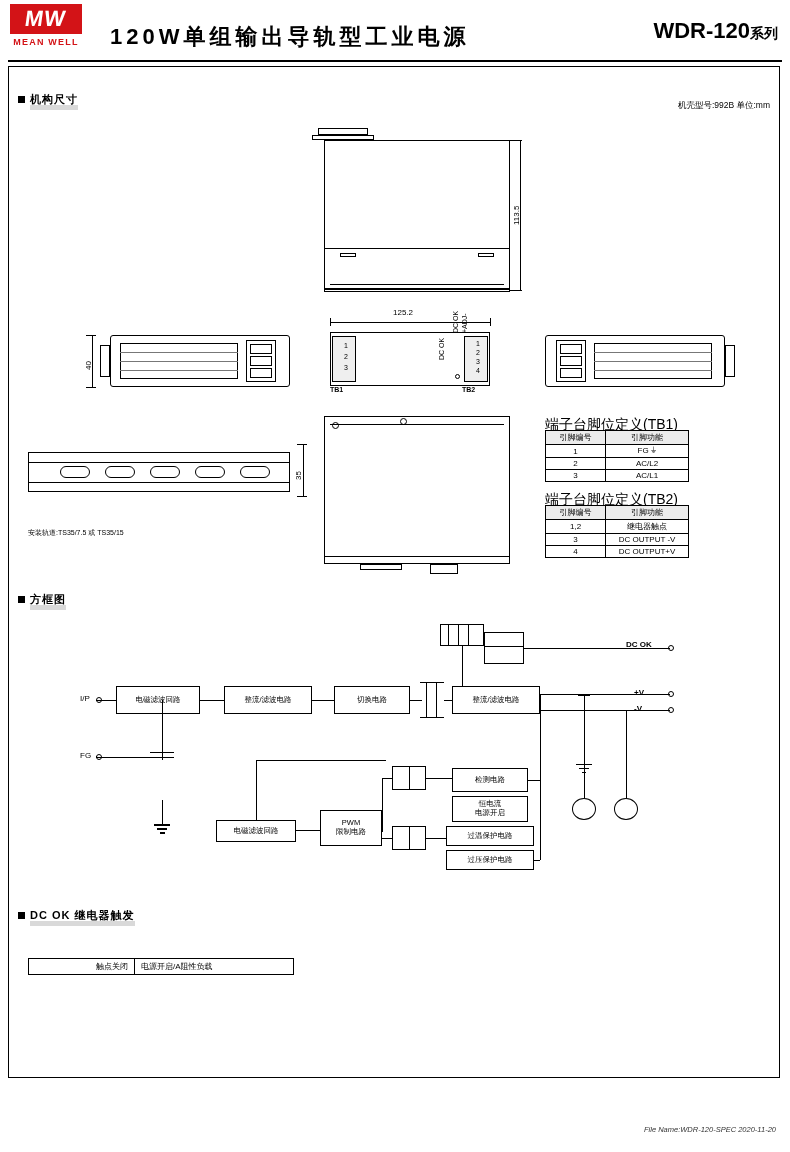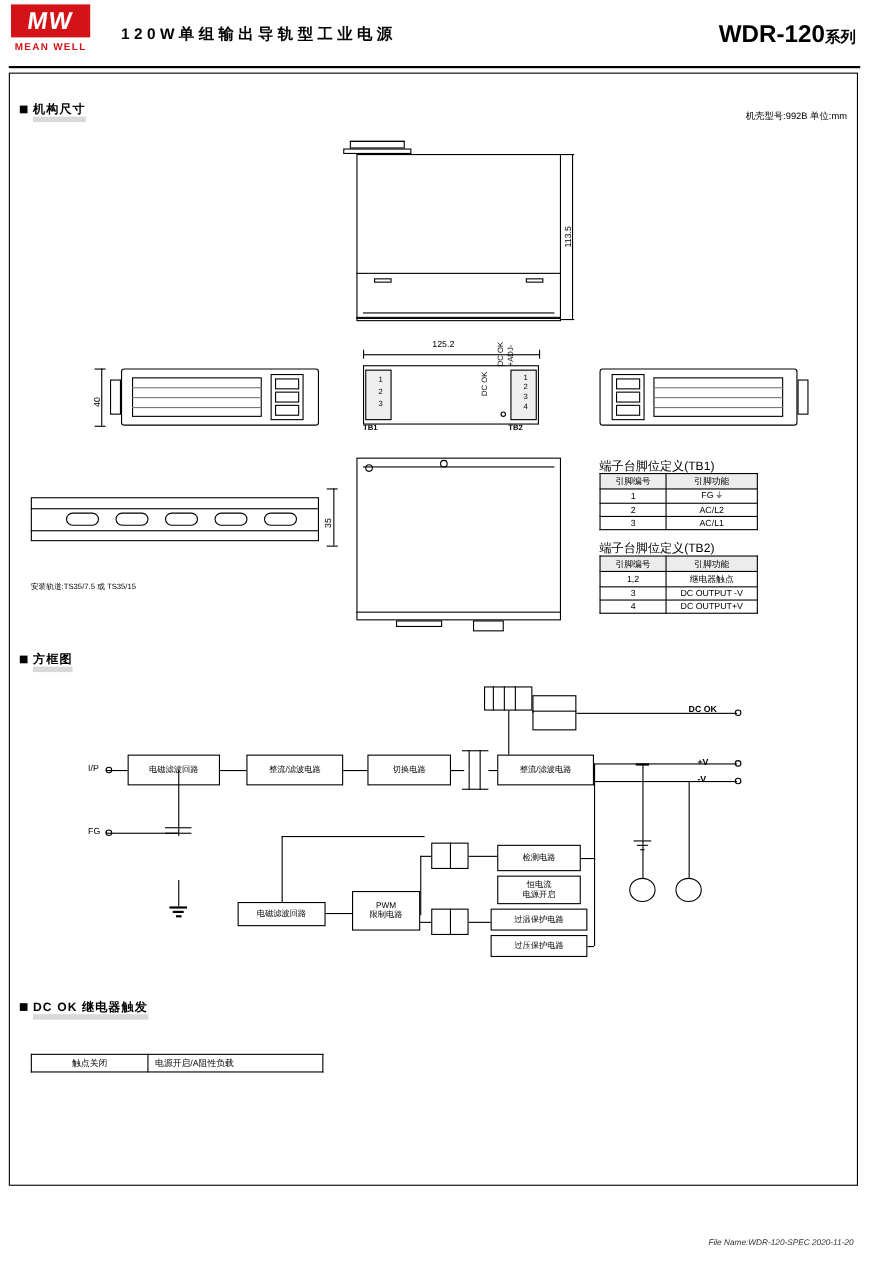--- a/index.html
+++ b/index.html
@@ -21,21 +21,21 @@
     font-weight:bold;font-size:22px;line-height:30px;text-align:center;
     letter-spacing:1px;
   }
   .logo-mark span{display:inline-block;transform:skewX(-8deg);}
   .logo-text{
     font-size:9px;font-weight:bold;color:#d31317;letter-spacing:1.2px;
     margin-top:3px;text-align:center;width:72px;
   }
   .hdr-title{
     position:absolute;left:110px;top:22px;
-    font-size:14px;font-weight:bold;letter-spacing:4px;color:#000;
+    font-size:22px;font-weight:bold;letter-spacing:4px;color:#000;
   }
   .hdr-model{
     position:absolute;right:12px;top:18px;
     font-size:22px;font-weight:bold;letter-spacing:0px;color:#000;
   }
   .hdr-model .suffix{font-size:14px;}
   .hdr-rule{position:absolute;left:8px;top:60px;width:774px;height:2px;background:#000;}
 
   
   .frame{
@@ -52,21 +52,21 @@
   .lbl{position:absolute;font-size:8px;}
   .lbl7{position:absolute;font-size:7px;}
   .ln{position:absolute;background:#000;}
   .box{position:absolute;border:1px solid #000;box-sizing:border-box;}
 
   
   table.t{border-collapse:collapse;font-size:8px;}
   table.t td,table.t th{border:1px solid #000;padding:1px 3px;text-align:center;font-weight:normal;}
   table.t th{background:#ececec;font-weight:normal;}
 
-  .tbl-title{position:absolute;font-size:11px;text-align:right;}
+  .tbl-title{position:absolute;font-size:14px;text-align:right;}
 
   
   .bd{
     position:absolute;border:1px solid #000;box-sizing:border-box;
     font-size:7.5px;line-height:1.15;display:flex;align-items:center;justify-content:center;
     text-align:center;background:#fff;
   }
 
   .footer{
     position:absolute;right:14px;bottom:18px;font-size:7.5px;font-style:italic;color:#333;
@@ -355,20 +355,20 @@
     <div class="box" style="left:668px;top:707px;width:6px;height:6px;border-radius:50%;"></div>
   </div>
 
   <div class="sect" style="left:18px;top:908px;">
     <span class="sq"></span><span class="txt">DC OK 继电器触发</span>
   </div>
 
   <table class="t" id="dcok-table" style="position:absolute;left:28px;top:958px;width:266px;">
       <tbody>
         <tr>
-          <td style="width: 40%; text-align: center; padding: 2px 6px;">触点关闭</td>
+          <td style="width: 40%; text-align: right; padding: 2px 6px;">触点关闭</td>
           <td style="width: 60%; text-align: left; padding: 2px 6px;">电源开启/A阻性负载</td>
         </tr>
       </tbody>
     </table>
 
   <div class="footer">File Name:WDR-120-SPEC   2020-11-20</div>
 </div>
 
 </body></html>

